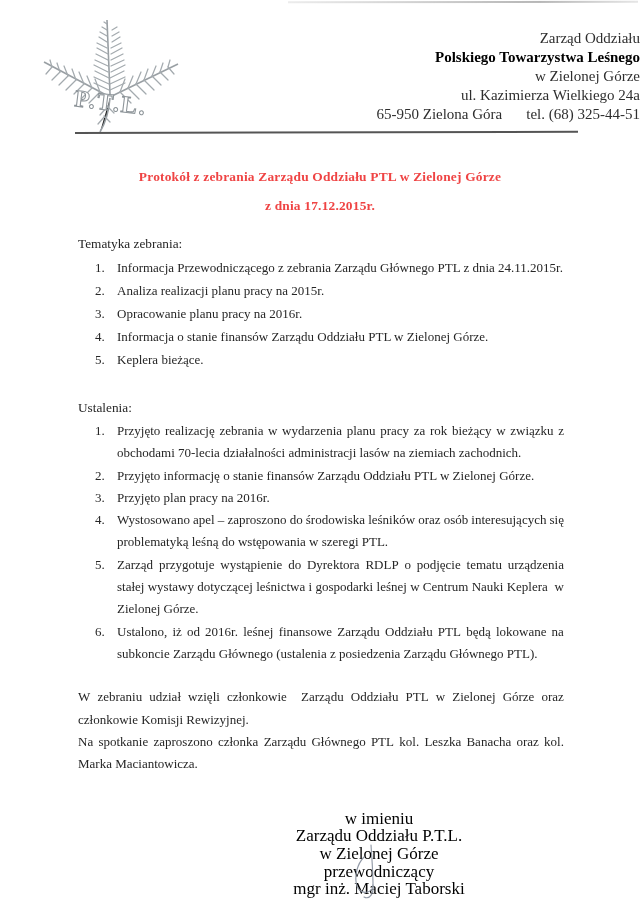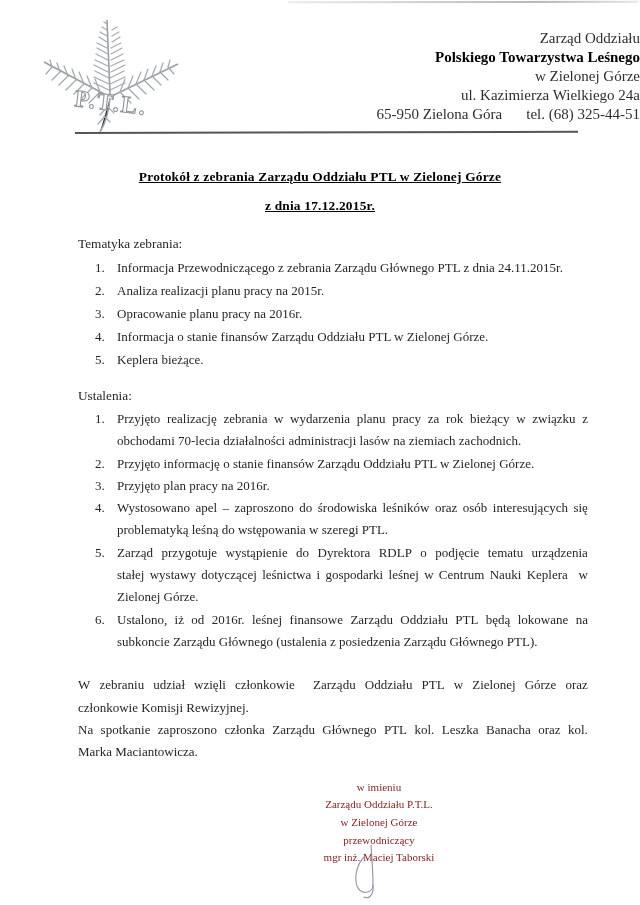--- a/index.html
+++ b/index.html
@@ -29,42 +29,42 @@
 
   
   .letterhead{padding-top:29px;padding-left:42px;text-align:right;
     font-size:15px;line-height:19px;color:#2e2e2e;}
   .letterhead .lh-bold{font-weight:bold;color:#000000;}
   .lh-gap{display:inline-block;width:24px;}
 
   .rule{margin:8px 62px 0 75px;border-top:2px solid #555;transform:rotate(-.14deg);transform-origin:left center;}
 
   .title{margin-top:28px;text-align:center;font-weight:bold;
-    font-size:13.4px;line-height:29px;color:#000000;letter-spacing:.2px;text-decoration:underline;}
-
-  .content{padding:0 52px 0 78px;font-size:13px;}
+    font-size:13.4px;line-height:29px;color:#ef4444;letter-spacing:.2px;}
+
+  .content{padding:0 76px 0 78px;font-size:13px;}
   .sec-heading{margin-top:15px;font-size:13.3px;line-height:18px;}
-  .sec-heading.second{margin-top:16px;}
+  .sec-heading.second{margin-top:28px;}
 
   .list{margin-top:3px;}
   .row{display:flex;}
   .num{flex:0 0 39px;width:39px;padding-left:17px;box-sizing:border-box;}
   .t-row{line-height:23px;}
   .flines{flex:1 1 auto;min-width:0;line-height:22.3px;}
   .f-row{line-height:22.3px;}
   .t-text{white-space:nowrap;}
 
   .jl{display:flex;justify-content:space-between;}
   .jl span{white-space:pre;}
   .pl{white-space:nowrap;}
 
   .paras{margin-top:21px;line-height:22.4px;}
 
-  .signature{margin-top:15px;margin-left:171px;width:260px;text-align:center;
-    font-size:11px;line-height:17.6px;color:#7f1d1d;}
+  .signature{margin-top:34px;margin-left:171px;width:260px;text-align:center;
+    font-size:17px;line-height:17.6px;color:#000000;}
 
   .sig-scribble{position:absolute;left:336px;top:843px;width:62px;height:60px;}
   .sig-scribble path{stroke:#8b94a1;stroke-width:1.15;fill:none;stroke-linecap:round;opacity:.95;}
 </style>
 </head>
 <body>
 
 <div class="page">
 
   <div class="scan-top"></div>

